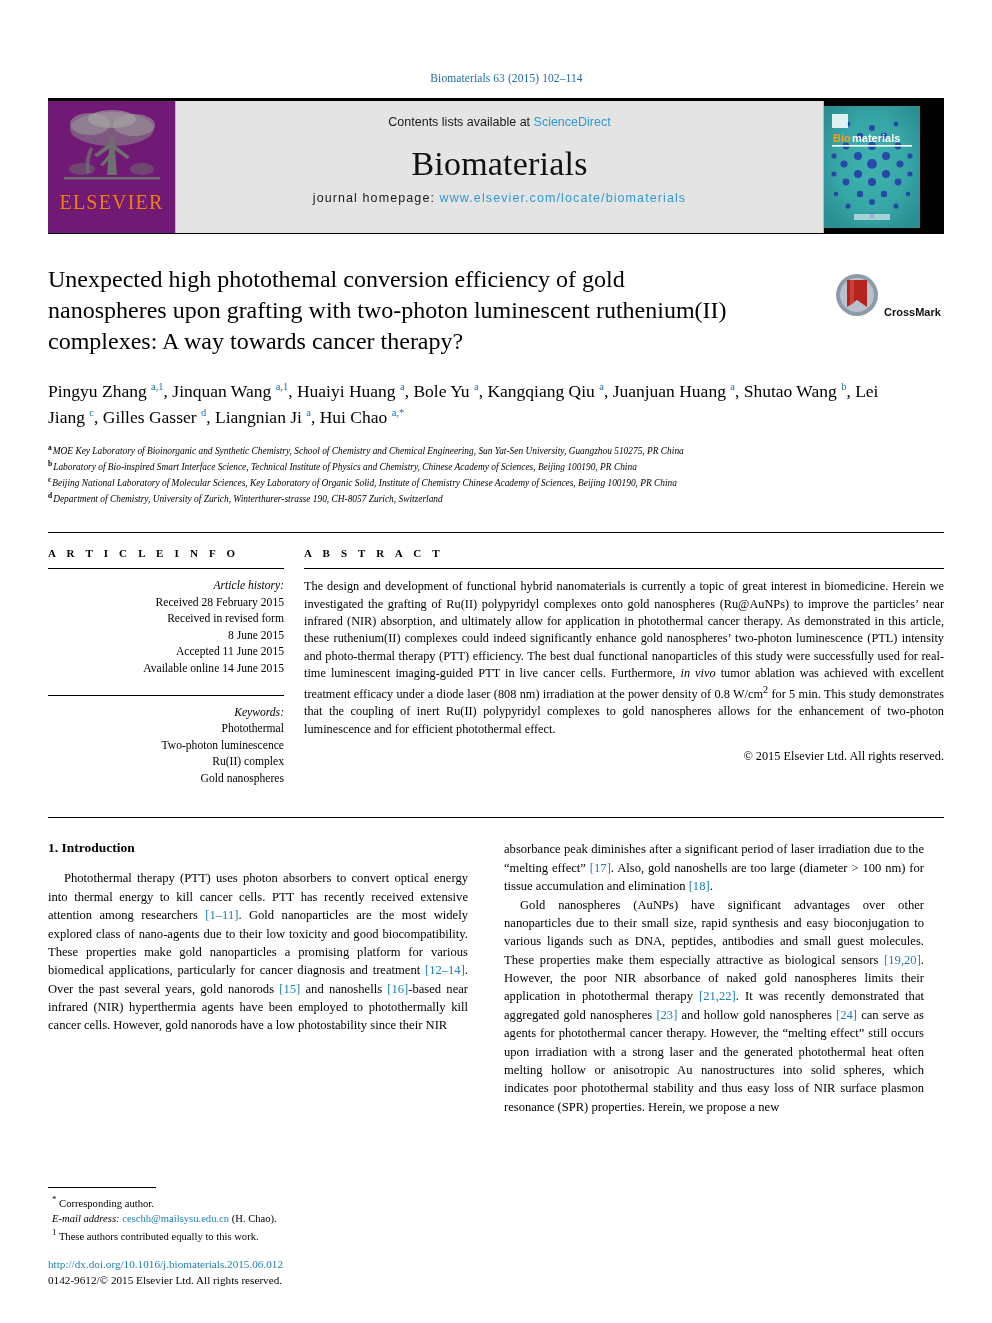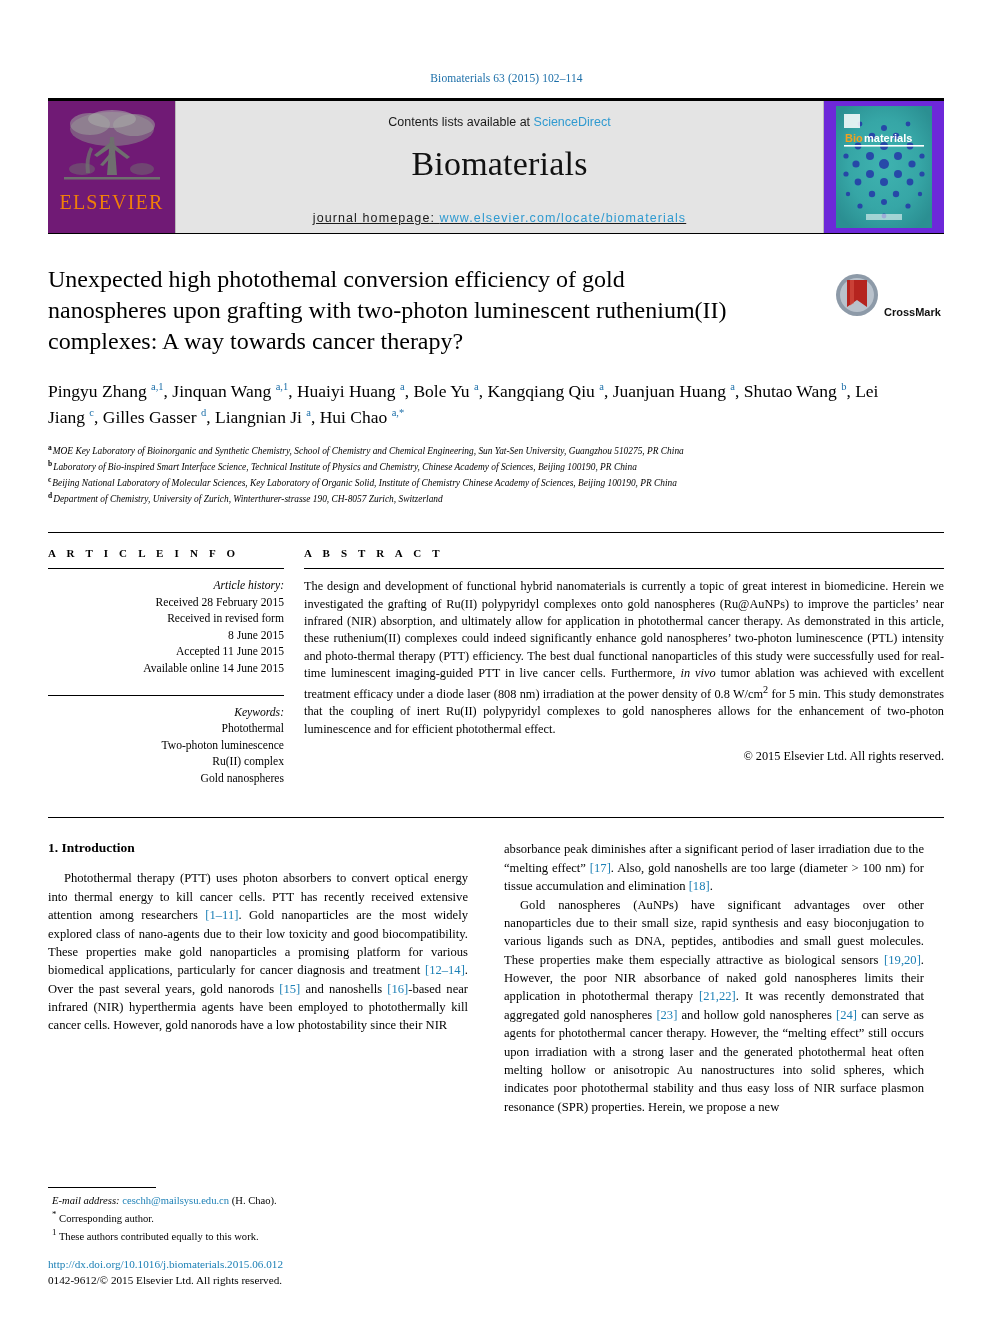--- a/index.html
+++ b/index.html
@@ -88,36 +88,34 @@
   .journal-name {
     font-family: "Liberation Serif", serif;
     font-size: 34px;
     color: #111;
     margin-top: 16px;
     letter-spacing: 0.2px;
   }
   .homepage-line {
     font-family: "Liberation Sans", sans-serif;
     font-size: 12.5px;
-    margin-top: 28px;
+    margin-top: 8px;
     letter-spacing: 1.1px;
     color: #1a1a1a;
-    text-decoration: underline;
   }
   .homepage-line .url {
     color: #2f9ad0;
   }
   .cover-box {
     width: 120px;
     flex: 0 0 120px;
     border-left: 1px solid #b9b9b9;
     display: flex;
     align-items: center;
-    justify-content: center;
-    background: #6d28d9;
+    background: #000000;
   }
   .cover-thumb {
     width: 96px;
     height: 122px;
     position: relative;
     overflow: hidden;
     background: #2e9a9c;
   }
   .cover-thumb svg { display:block; }
 
@@ -452,22 +450,22 @@
       <p class="para">Photothermal therapy (PTT) uses photon absorbers to convert optical energy into thermal energy to kill cancer cells. PTT has recently received extensive attention among researchers <span class="ref">[1–11]</span>. Gold nanoparticles are the most widely explored class of nano-agents due to their low toxicity and good biocompatibility. These properties make gold nanoparticles a promising platform for various biomedical applications, particularly for cancer diagnosis and treatment <span class="ref">[12–14]</span>. Over the past several years, gold nanorods <span class="ref">[15]</span> and nanoshells <span class="ref">[16]</span>-based near infrared (NIR) hyperthermia agents have been employed to photothermally kill cancer cells. However, gold nanorods have a low photostability since their NIR</p>
     </div>
     <div class="body-col">
       <p class="para cont">absorbance peak diminishes after a significant period of laser irradiation due to the “melting effect” <span class="ref">[17]</span>. Also, gold nanoshells are too large (diameter &gt; 100 nm) for tissue accumulation and elimination <span class="ref">[18]</span>.</p>
       <p class="para">Gold nanospheres (AuNPs) have significant advantages over other nanoparticles due to their small size, rapid synthesis and easy bioconjugation to various ligands such as DNA, peptides, antibodies and small guest molecules. These properties make them especially attractive as biological sensors <span class="ref">[19,20]</span>. However, the poor NIR absorbance of naked gold nanospheres limits their application in photothermal therapy <span class="ref">[21,22]</span>. It was recently demonstrated that aggregated gold nanospheres <span class="ref">[23]</span> and hollow gold nanospheres <span class="ref">[24]</span> can serve as agents for photothermal cancer therapy. However, the “melting effect” still occurs upon irradiation with a strong laser and the generated photothermal heat often melting hollow or anisotropic Au nanostructures into solid spheres, which indicates poor photothermal stability and thus easy loss of NIR surface plasmon resonance (SPR) properties. Herein, we propose a new</p>
     </div>
   </div>
 
   <div class="footnotes">
     <div class="fn-rule"></div>
+    <div class="fn-line"><sup>*</sup> Corresponding author.</div>
     <div class="fn-line"><span class="ital">E-mail address:</span> <span class="mail">ceschh@mailsysu.edu.cn</span> (H. Chao).</div>
-    <div class="fn-line"><sup>*</sup> Corresponding author.</div>
     <div class="fn-line"><sup>1</sup> These authors contributed equally to this work.</div>
     <div class="doi-block">
       <div class="doi-link">http://dx.doi.org/10.1016/j.biomaterials.2015.06.012</div>
       <div>0142-9612/© 2015 Elsevier Ltd. All rights reserved.</div>
     </div>
   </div>
 
 </div>
 
 </body></html>

